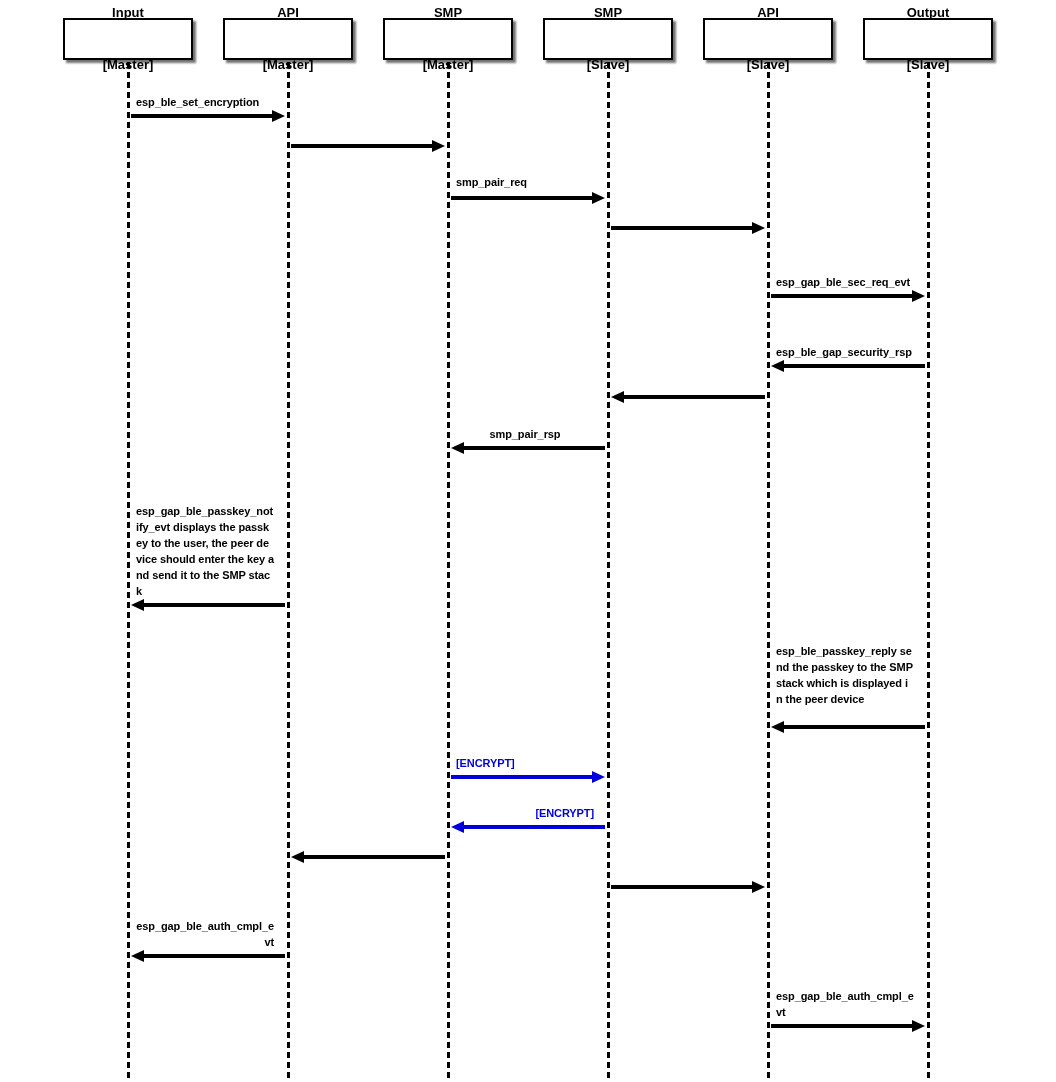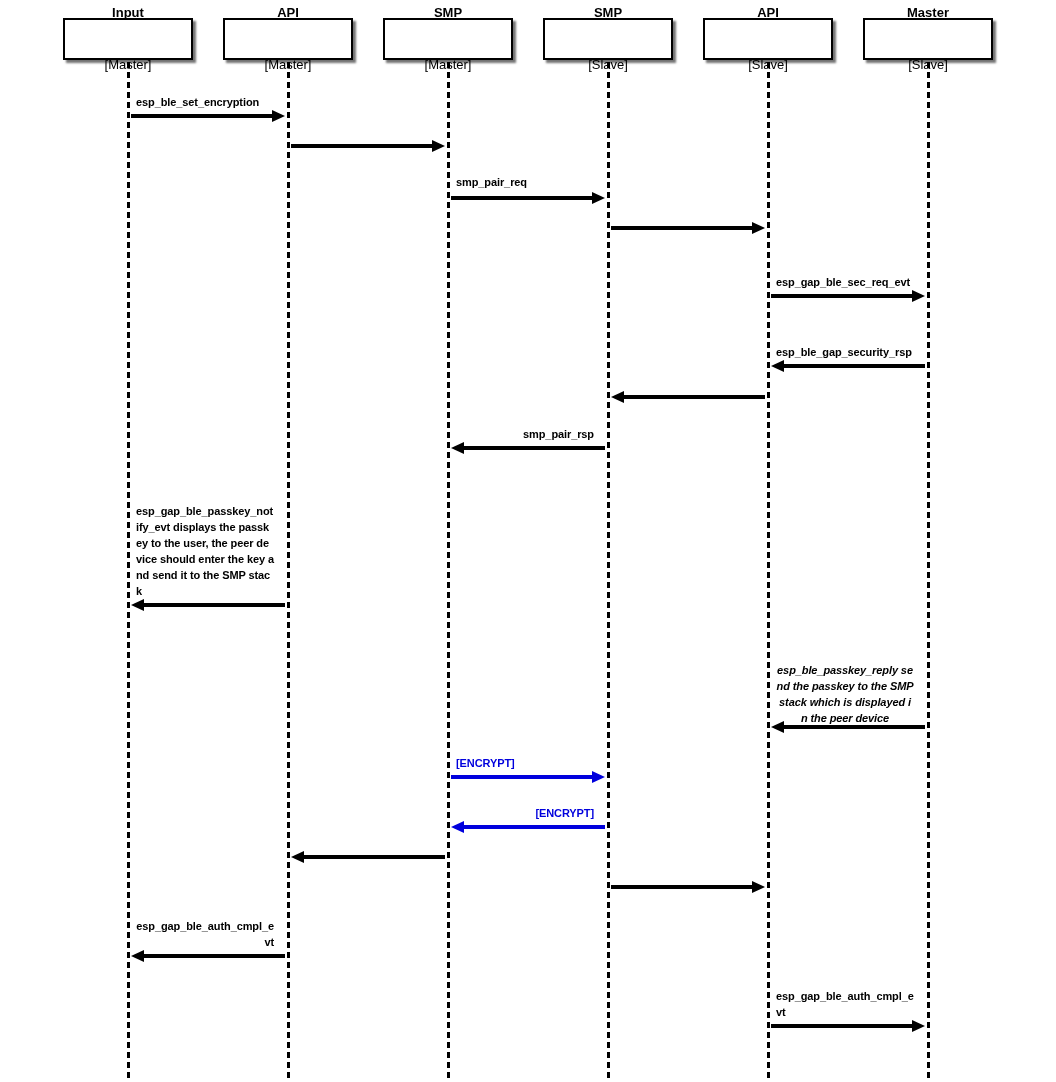--- a/index.html
+++ b/index.html
@@ -16,21 +16,21 @@
   }
   .actor-box{
     position:absolute;top:18px;width:130px;height:42px;
     background:#fff;border:2px solid #000;
     box-shadow:3px 3px 2px rgba(0,0,0,0.55);
     display:flex;flex-direction:column;align-items:center;justify-content:center;
     box-sizing:border-box;
     gap:20px;
   }
   .actor-name{font-size:13px;font-weight:600;color:#000;line-height:16px;}
-  .actor-role{font-size:13px;font-weight:400;color:#000;line-height:16px;margin-top:16px;}
+  .actor-role{font-size:13px;font-weight:700;color:#000;line-height:16px;margin-top:16px;}
   .msg-line{position:absolute;height:4px;}
   .msg-head{position:absolute;width:0;height:0;border-top:6px solid transparent;border-bottom:6px solid transparent;}
   .msg-label{
     position:absolute;width:138px;
     font-size:11px;font-weight:bold;letter-spacing:-0.1px;
     line-height:16px;color:#000;
     word-break:break-all;overflow-wrap:anywhere;
   }
 </style>
 </head>
@@ -57,21 +57,21 @@
     </div>
     <div class="actor-box" style="left: 543px;">
       <div class="actor-name">SMP</div>
       <div class="actor-role">[Slave]</div>
     </div>
     <div class="actor-box" style="left: 703px;">
       <div class="actor-name">API</div>
       <div class="actor-role">[Slave]</div>
     </div>
     <div class="actor-box" style="left: 863px;">
-      <div class="actor-name">Master</div>
+      <div class="actor-name">Output</div>
       <div class="actor-role">[Slave]</div>
     </div>
     <div class="msg-line" style="top: 114px; left: 131px; width: 141px; background: rgb(0, 0, 0);"></div>
     <div class="msg-head" style="top: 110px; left: 272px; border-left: 13px solid rgb(0, 0, 0);"></div>
     <div class="msg-label" style="left: 136px; bottom: 972px; text-align: left; color: rgb(0, 0, 0);">esp_ble_set_encryption</div>
     <div class="msg-line" style="top: 144px; left: 291px; width: 141px; background: rgb(0, 0, 0);"></div>
     <div class="msg-head" style="top: 140px; left: 432px; border-left: 13px solid rgb(0, 0, 0);"></div>
     <div class="msg-line" style="top: 196px; left: 451px; width: 141px; background: rgb(0, 0, 0);"></div>
     <div class="msg-head" style="top: 192px; left: 592px; border-left: 13px solid rgb(0, 0, 0);"></div>
     <div class="msg-label" style="left: 456px; bottom: 892px; text-align: left; color: rgb(0, 0, 0);">smp_pair_req</div>
@@ -80,27 +80,27 @@
     <div class="msg-line" style="top: 294px; left: 771px; width: 141px; background: rgb(0, 0, 0);"></div>
     <div class="msg-head" style="top: 290px; left: 912px; border-left: 13px solid rgb(0, 0, 0);"></div>
     <div class="msg-label" style="left: 776px; bottom: 792px; text-align: left; color: rgb(0, 0, 0);">esp_gap_ble_sec_req_evt</div>
     <div class="msg-line" style="top: 364px; left: 784px; width: 141px; background: rgb(0, 0, 0);"></div>
     <div class="msg-head" style="top: 360px; left: 771px; border-right: 13px solid rgb(0, 0, 0);"></div>
     <div class="msg-label" style="left: 776px; bottom: 722px; color: rgb(0, 0, 0);">esp_ble_gap_security_rsp</div>
     <div class="msg-line" style="top: 395px; left: 624px; width: 141px; background: rgb(0, 0, 0);"></div>
     <div class="msg-head" style="top: 391px; left: 611px; border-right: 13px solid rgb(0, 0, 0);"></div>
     <div class="msg-line" style="top: 446px; left: 464px; width: 141px; background: rgb(0, 0, 0);"></div>
     <div class="msg-head" style="top: 442px; left: 451px; border-right: 13px solid rgb(0, 0, 0);"></div>
-    <div class="msg-label" style="left: 456px; bottom: 640px; text-align: right; color: rgb(0, 0, 0);">smp_pair_rsp</div>
+    <div class="msg-label" style="left: 456px; bottom: 640px; text-align: center; color: rgb(0, 0, 0);">smp_pair_rsp</div>
     <div class="msg-line" style="top: 603px; left: 144px; width: 141px; background: rgb(0, 0, 0);"></div>
     <div class="msg-head" style="top: 599px; left: 131px; border-right: 13px solid rgb(0, 0, 0);"></div>
     <div class="msg-label" style="left: 136px; bottom: 483px; text-align: left; color: rgb(0, 0, 0);">esp_gap_ble_passkey_notify_evt displays the passkey to the user, the peer device should enter the key and send it to the SMP stack</div>
     <div class="msg-line" style="top: 725px; left: 784px; width: 141px; background: rgb(0, 0, 0);"></div>
     <div class="msg-head" style="top: 721px; left: 771px; border-right: 13px solid rgb(0, 0, 0);"></div>
-    <div class="msg-label" style="left: 776px; bottom: 356px; text-align: center; color: rgb(0, 0, 0); font-style: italic;">esp_ble_passkey_reply send the passkey to the SMP stack which is displayed in the peer device</div>
+    <div class="msg-label" style="left: 776px; bottom: 375px; text-align: left; color: rgb(0, 0, 0);">esp_ble_passkey_reply send the passkey to the SMP stack which is displayed in the peer device</div>
     <div class="msg-line" style="top: 775px; left: 451px; width: 141px; background: rgb(0, 0, 221);"></div>
     <div class="msg-head" style="top: 771px; left: 592px; border-left: 13px solid rgb(0, 0, 221);"></div>
     <div class="msg-label" style="left: 456px; bottom: 311px; text-align: left; color: rgb(0, 0, 221);">[ENCRYPT]</div>
     <div class="msg-line" style="top: 825px; left: 464px; width: 141px; background: rgb(0, 0, 221);"></div>
     <div class="msg-head" style="top: 821px; left: 451px; border-right: 13px solid rgb(0, 0, 221);"></div>
     <div class="msg-label" style="left: 456px; bottom: 261px; text-align: right; color: rgb(0, 0, 221);">[ENCRYPT]</div>
     <div class="msg-line" style="top: 855px; left: 304px; width: 141px; background: rgb(0, 0, 0);"></div>
     <div class="msg-head" style="top: 851px; left: 291px; border-right: 13px solid rgb(0, 0, 0);"></div>
     <div class="msg-line" style="top: 885px; left: 611px; width: 141px; background: rgb(0, 0, 0);"></div>
     <div class="msg-head" style="top: 881px; left: 752px; border-left: 13px solid rgb(0, 0, 0);"></div>

